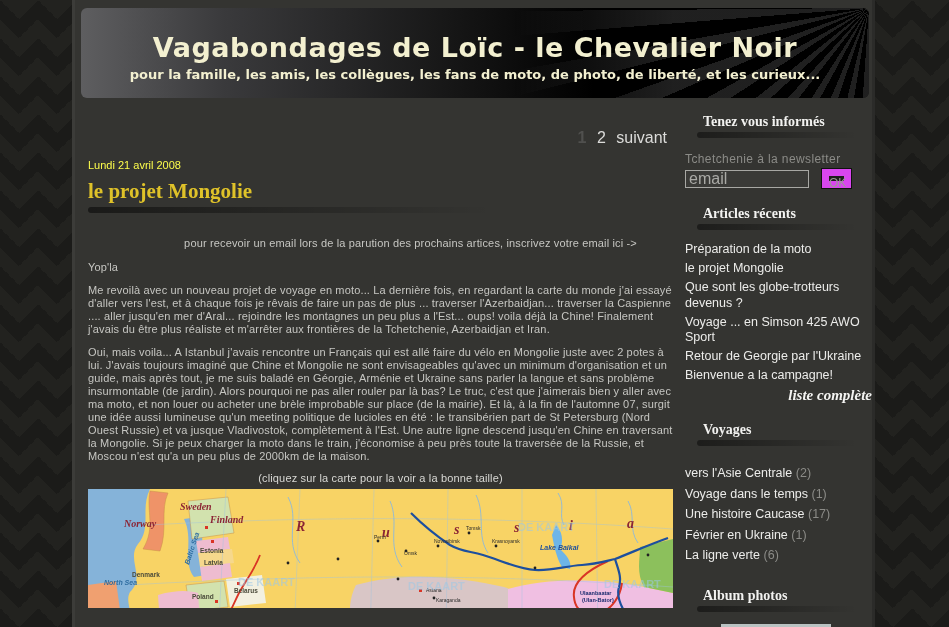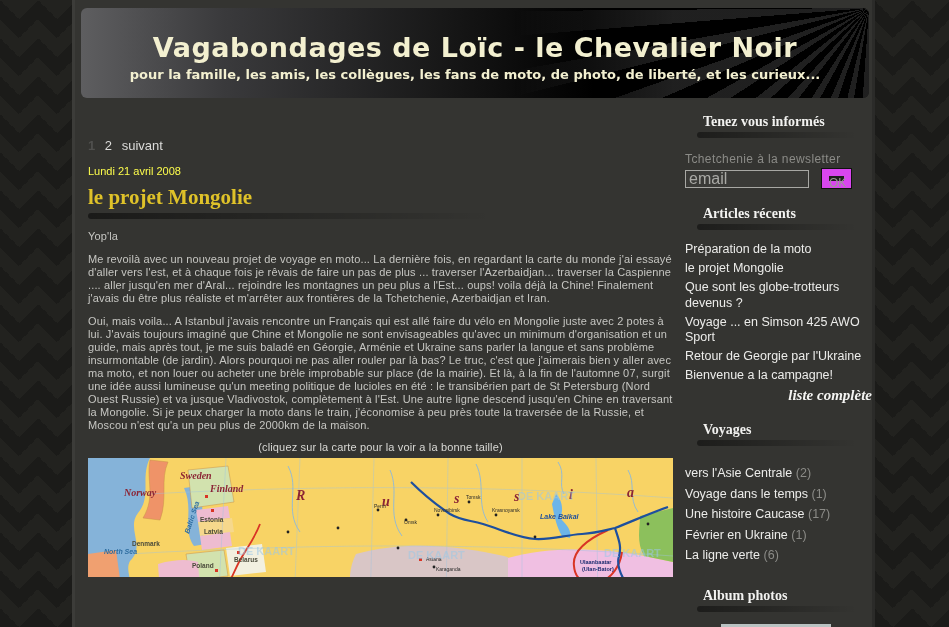--- a/index.html
+++ b/index.html
@@ -42,21 +42,21 @@
   .site-subtitle {
     position:relative; margin-top:4px;
     font-size:13px; font-weight:bold; color:#f3f0d0;
     font-family:"DejaVu Sans", sans-serif;
   }
   
   .content-row { display:flex; align-items:flex-start; }
   .main-col { width:610px; padding:0 12px 0 13px; }
   .sidebar  { width:193px; padding-top:16px; }
   
-  .pagination { margin-top:40px; text-align:left; font-size:13px; }
+  .pagination { margin-top:31px; text-align:right; font-size:16px; }
   .pagination .pg-current { color:#50504e; font-weight:bold; margin-right:6px; }
   .pagination a { color:#dcdcda; text-decoration:none; margin-right:6px; }
   .post-date { margin-top:12px; font-size:11px; color:#fdfd4c; }
   .post-title {
     margin-top:8px; display:block; text-decoration:none;
     font-family:"Liberation Serif", serif; font-weight:bold;
     font-size:21px; color:#dfc229;
   }
   .title-rule {
     height:6px; margin-top:3px; width:440px; border-radius:3px;
@@ -132,20 +132,21 @@
         <a href="#">2</a>
         <a href="#">suivant</a>
       </div>
 
       <div class="post-date">Lundi 21 avril 2008</div>
 
       <a href="#" class="post-title">le projet Mongolie</a>
       <div class="title-rule"></div>
 
       <div class="article">
+        <div class="newsletter-line">pour recevoir un email lors de la parution des prochains artices, inscrivez votre email ici -&gt;</div>
         <div class="greeting">Yop'la</div>
         <div class="para">Me revoilà avec un nouveau projet de voyage en moto... La dernière fois, en regardant la carte du monde j'ai essayé d'aller vers l'est, et à chaque fois je rêvais de faire un pas de plus ... traverser l'Azerbaidjan... traverser la Caspienne .... aller jusqu'en mer d'Aral... rejoindre les montagnes un peu plus a l'Est... oups! voila déjà la Chine! Finalement j'avais du être plus réaliste et m'arrêter aux frontières de la Tchetchenie, Azerbaidjan et Iran.</div>
         <div class="para">Oui, mais voila... A Istanbul j'avais rencontre un Français qui est allé faire du vélo en Mongolie juste avec 2 potes à lui. J'avais toujours imaginé que Chine et Mongolie ne sont envisageables qu'avec un minimum d'organisation et un guide, mais après tout, je me suis baladé en Géorgie, Arménie et Ukraine sans parler la langue et sans problème insurmontable (de jardin). Alors pourquoi ne pas aller rouler par là bas? Le truc, c'est que j'aimerais bien y aller avec ma moto, et non louer ou acheter une brèle improbable sur place (de la mairie). Et là, à la fin de l'automne 07, surgit une idée aussi lumineuse qu'un meeting politique de lucioles en été : le transibérien part de St Petersburg (Nord Ouest Russie) et va jusque Vladivostok, complètement à l'Est. Une autre ligne descend jusqu'en Chine en traversant la Mongolie. Si je peux charger la moto dans le train, j'économise à peu près toute la traversée de la Russie, et Moscou n'est qu'a un peu plus de 2000km de la maison.</div>
         <div class="map-caption">(cliquez sur la carte pour la voir a la bonne taille)</div>
       </div>
 
       <div class="map-frame">
         <svg width="585" height="150" viewBox="0 0 585 150" xmlns="http://www.w3.org/2000/svg">
 
           <rect x="0" y="0" width="585" height="150" fill="#f8d365"></rect>

